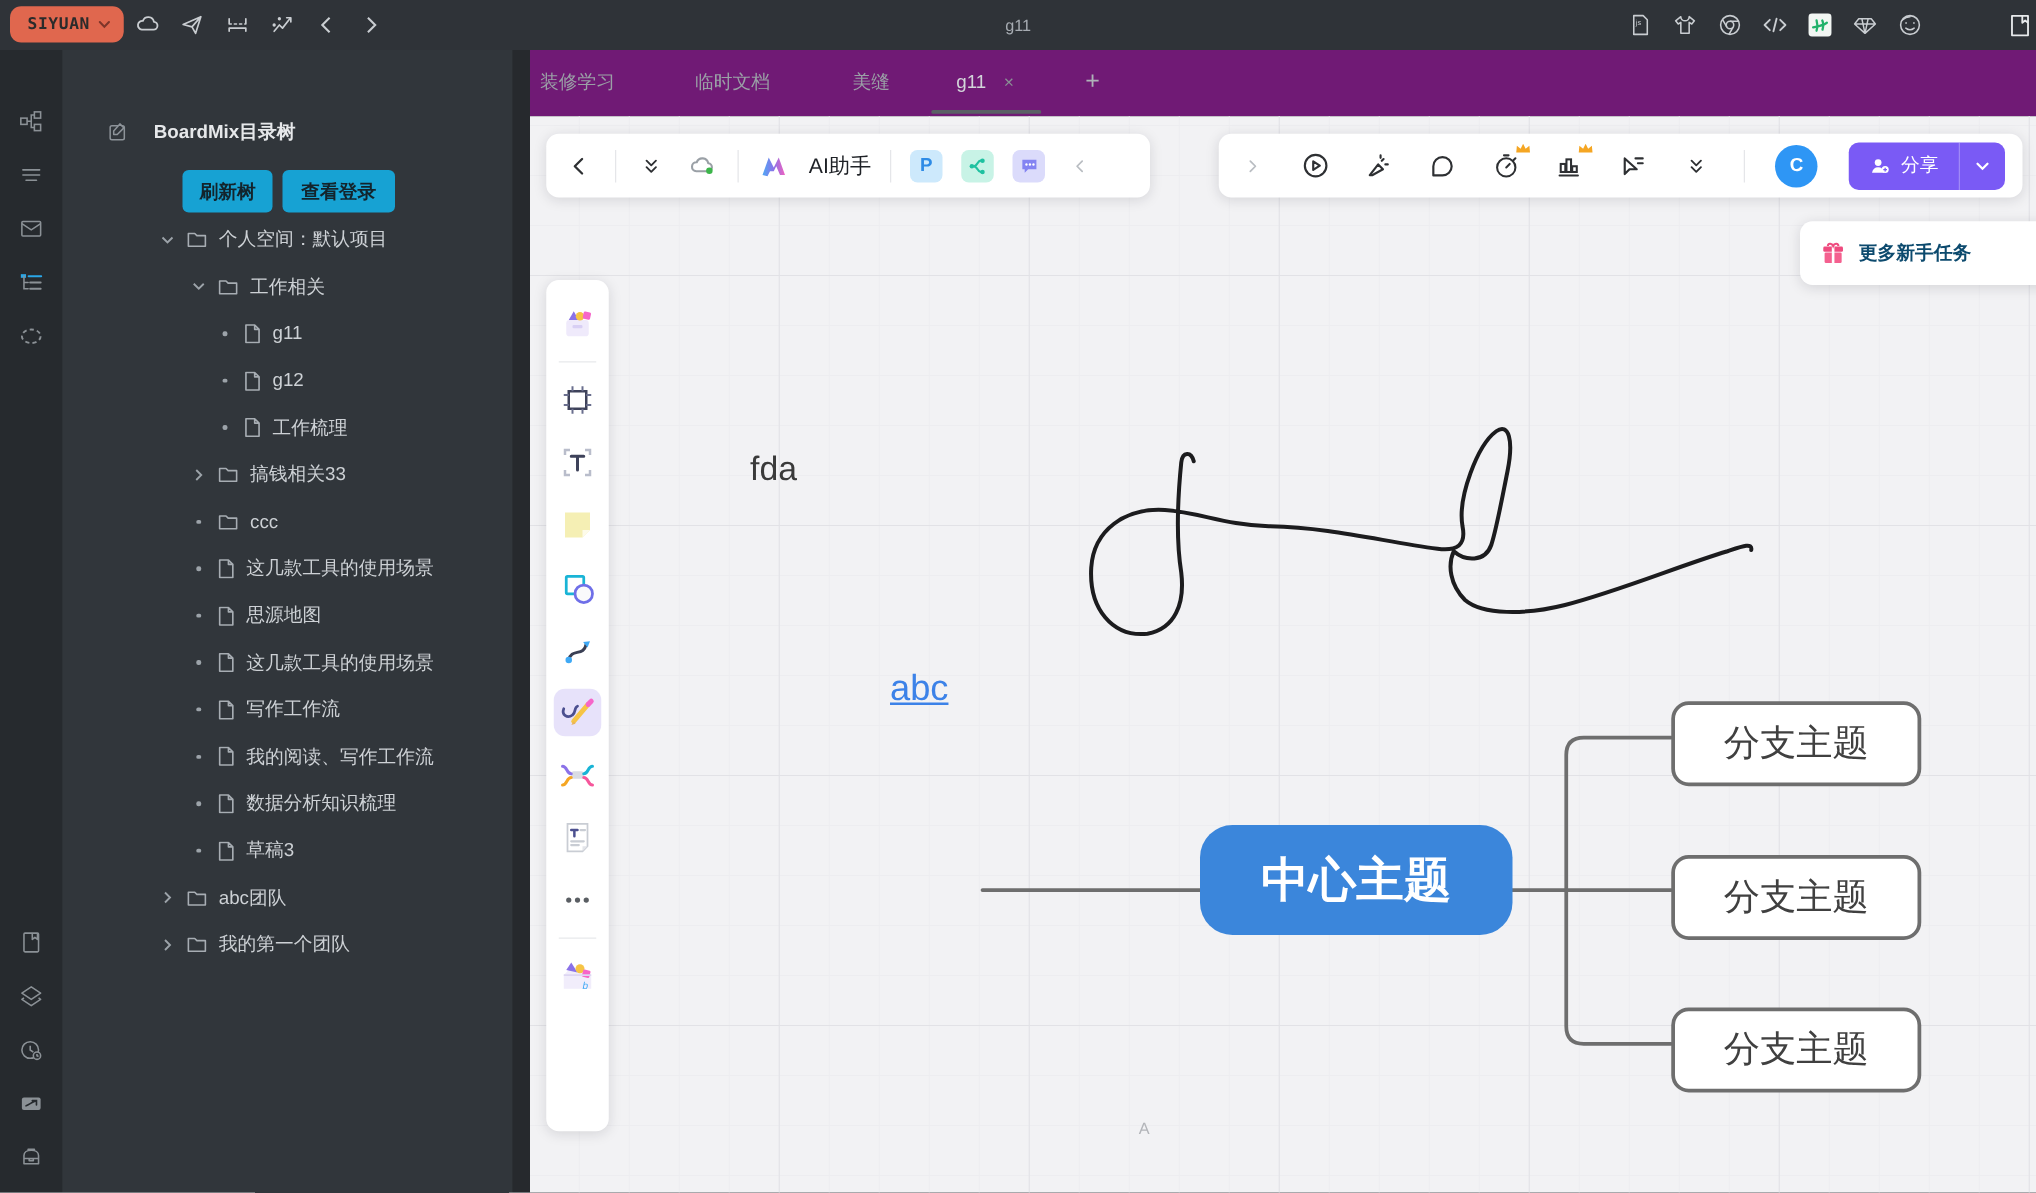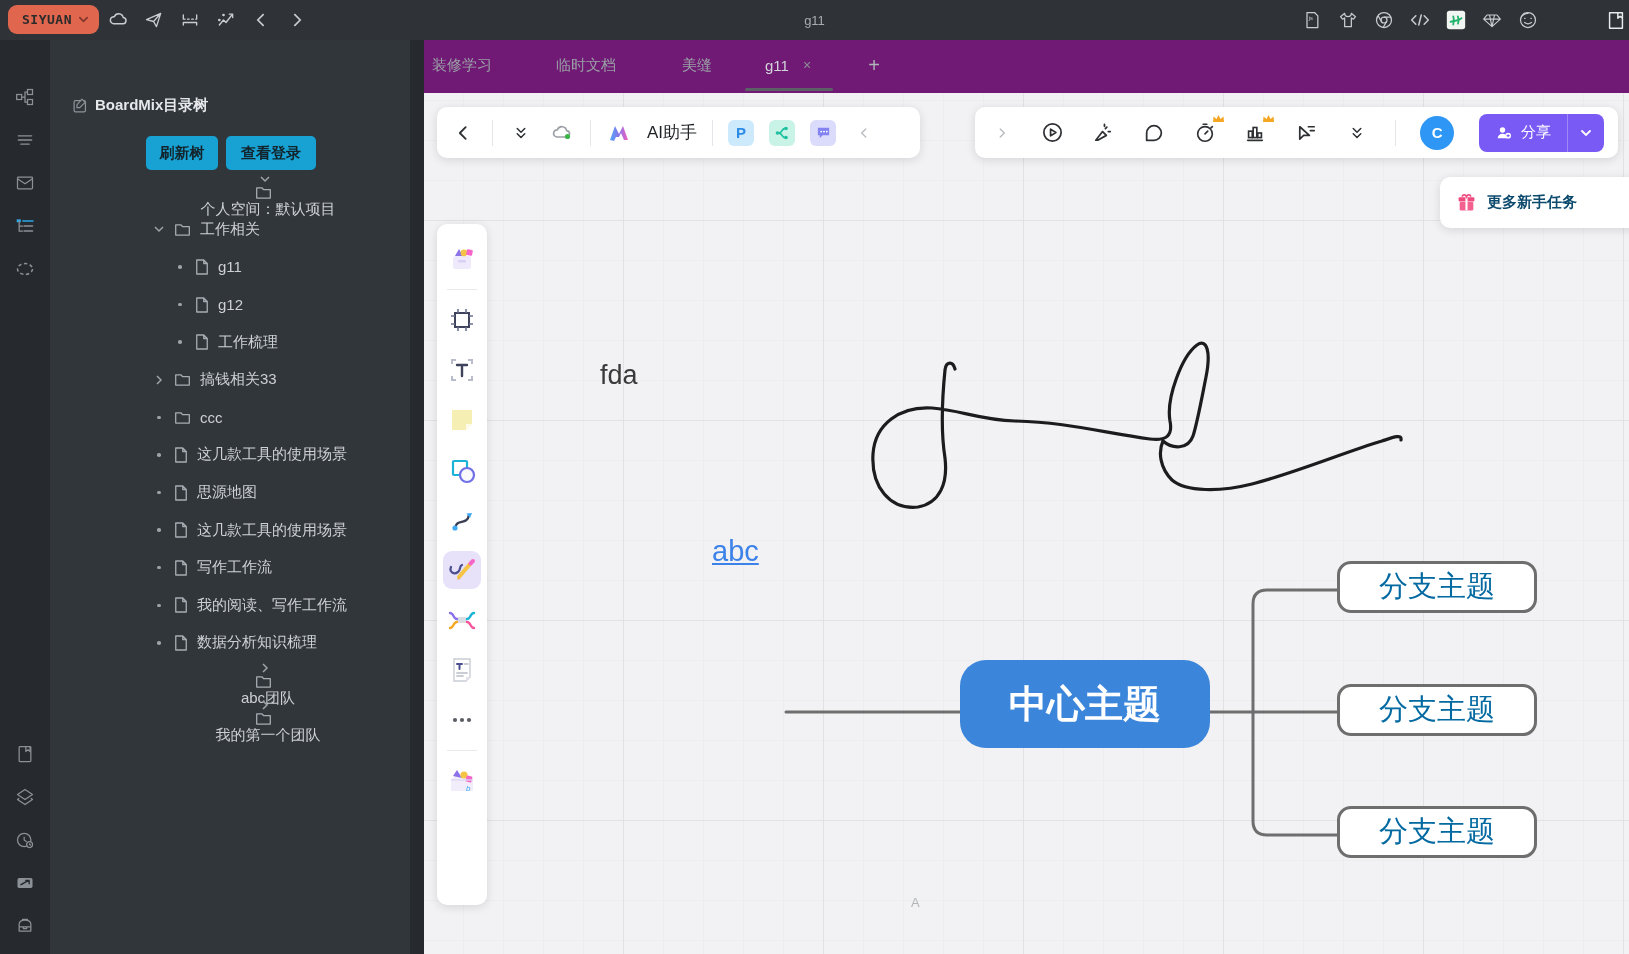--- a/index.html
+++ b/index.html
@@ -12,29 +12,29 @@
         border-radius:9px;display:flex;align-items:center;gap:6px;cursor:pointer;}
   .pill span{font-family:"DejaVu Sans Mono",monospace;font-size:13px;font-weight:bold;color:#2B2B2B;letter-spacing:.5px;}
   .tb-ic{position:absolute;top:8px;width:24px;height:24px;display:flex;align-items:center;justify-content:center;}
   #win-title{position:absolute;left:0;right:0;top:0;height:40px;display:flex;align-items:center;justify-content:center;
              font-size:13px;color:#A7ACB2;pointer-events:none;}
   
   #rail{position:absolute;left:0;top:40px;width:50px;height:914px;background:#262A2E;}
   .rail-ic{position:absolute;left:13px;width:24px;height:24px;display:flex;align-items:center;justify-content:center;}
   
   #sidebar{position:absolute;left:50px;top:40px;width:360px;height:914px;background:#31363B;overflow:hidden;}
-  #sb-head{position:absolute;left:22px;top:56px;display:flex;align-items:center;gap:6px;}
+  #sb-head{position:absolute;left:36px;top:56px;display:flex;align-items:center;gap:20px;}
   #sb-head .t{font-size:15px;font-weight:bold;color:#E6E8EA;}
   .cyanbtn{position:absolute;top:96px;height:34px;background:#17A2D3;border:none;border-radius:5px;
            font-size:15px;font-weight:bold;color:#13242C;padding:0 12px;cursor:pointer;font-family:inherit;}
   .tree{position:absolute;left:0;top:133px;right:0;}
   .trow{height:37.6px;display:flex;align-items:center;cursor:pointer;color:#CDD1D5;font-size:15px;}
   .trow .mk{width:16px;display:flex;justify-content:center;margin-right:7px;flex:none;}
   .trow .fic{margin-right:9px;flex:none;display:flex;}
-  .lv0{padding-left:76px;flex-direction:column;} .lv1{padding-left:101px;} .lv2{padding-left:122px;}
+  .lv0{padding-left:76px;} .lv1{padding-left:101px;} .lv2{padding-left:122px;}
   .dot{width:3.5px;height:3.5px;border-radius:50%;background:#9CA3A9;}
   
   #splitter{position:absolute;left:410px;top:40px;width:14px;height:914px;background:#26292D;}
   
   #tabbar{position:absolute;left:424px;top:40px;right:0;height:53px;background:#701a75;}
   .tab{position:absolute;top:0;height:50px;display:flex;align-items:center;font-size:15px;color:#9AA0A6;cursor:pointer;white-space:nowrap;}
   .tab.active{color:#D2D5D9;}
   .tab .x{margin-left:14px;color:#8A9095;font-size:14px;}
   #tab-underline{position:absolute;left:321px;top:48px;width:88px;height:3px;background:#5A6065;border-radius:2px;}
   #tab-plus{position:absolute;left:437px;top:12px;width:26px;height:26px;color:#AEB3B8;font-size:20px;
@@ -74,22 +74,22 @@
   #promo{left:1016px;top:84px;width:260px;height:51px;border-radius:10px;display:flex;align-items:center;gap:10px;
          padding:0 16px;box-sizing:border-box;white-space:nowrap;}
   #promo .t{font-size:15px;color:#0c4a6e;font-weight:bold;}
   
   #fda{position:absolute;left:176px;top:267px;font-size:27px;color:#3A3A3A;cursor:pointer;}
   #abc{position:absolute;left:288px;top:442px;font-size:29px;color:#3C82E8;text-decoration:underline;cursor:pointer;}
   #strayA{position:absolute;left:487px;top:802px;font-size:13px;color:#B3B5B9;}
   #ink,#wires{position:absolute;left:0;top:0;pointer-events:none;}
   #cnode{position:absolute;left:536px;top:567px;width:250px;height:88px;background:#3B86DB;border-radius:26px;
          display:flex;align-items:center;justify-content:center;color:#fff;font-size:38px;font-weight:bold;cursor:pointer;}
-  .bnode{position:absolute;left:913px;width:200px;height:52px;background:#fff;border:3px solid #6E6E6E;border-radius:14px;
-         box-sizing:border-box;display:flex;align-items:center;justify-content:center;font-size:29px;color:#0369a1;cursor:pointer;}
+  .bnode{position:absolute;left:913px;width:200px;height:68px;background:#fff;border:3px solid #6E6E6E;border-radius:14px;
+         box-sizing:border-box;display:flex;align-items:center;justify-content:center;font-size:29px;color:#404040;cursor:pointer;}
 </style>
 </head>
 <body>
 
 <div id="topbar">
   <div class="pill">
     <span>SIYUAN</span>
     <span>
       <svg width="11" height="11" viewBox="0 0 12 12">
           <polyline points="2,4 6,8 10,4" fill="none" stroke="#7E352A" stroke-width="1.8" stroke-linecap="round"></polyline>
@@ -405,20 +405,31 @@
     <div class="trow lv1">
       <span class="mk">
           <span class="dot"></span>
         </span>
       <span class="fic">
           <svg width="14" height="16" viewBox="0 0 16 18">
             <path d="M2 1h8l4 4v12H2Z M10 1v4h4" fill="none" stroke="#A7ADB3" stroke-width="1.5" stroke-linejoin="round"></path>
           </svg>
         </span>
       <span>数据分析知识梳理</span>
+    </div>
+    <div class="trow lv1">
+      <span class="mk">
+          <span class="dot"></span>
+        </span>
+      <span class="fic">
+          <svg width="14" height="16" viewBox="0 0 16 18">
+            <path d="M2 1h8l4 4v12H2Z M10 1v4h4" fill="none" stroke="#A7ADB3" stroke-width="1.5" stroke-linejoin="round"></path>
+          </svg>
+        </span>
+      <span>草稿3</span>
     </div>
     <div class="trow lv0">
       <span class="mk">
           <svg width="12" height="12" viewBox="0 0 12 12">
             <polyline points="4,2 8,6 4,10" fill="none" stroke="#9CA3A9" stroke-width="1.5"></polyline>
           </svg>
         </span>
       <span class="fic">
           <svg width="17" height="15" viewBox="0 0 20 17">
             <path d="M2 3h6l2 2h8v10H2Z" fill="none" stroke="#A7ADB3" stroke-width="1.5" stroke-linejoin="round"></path>

